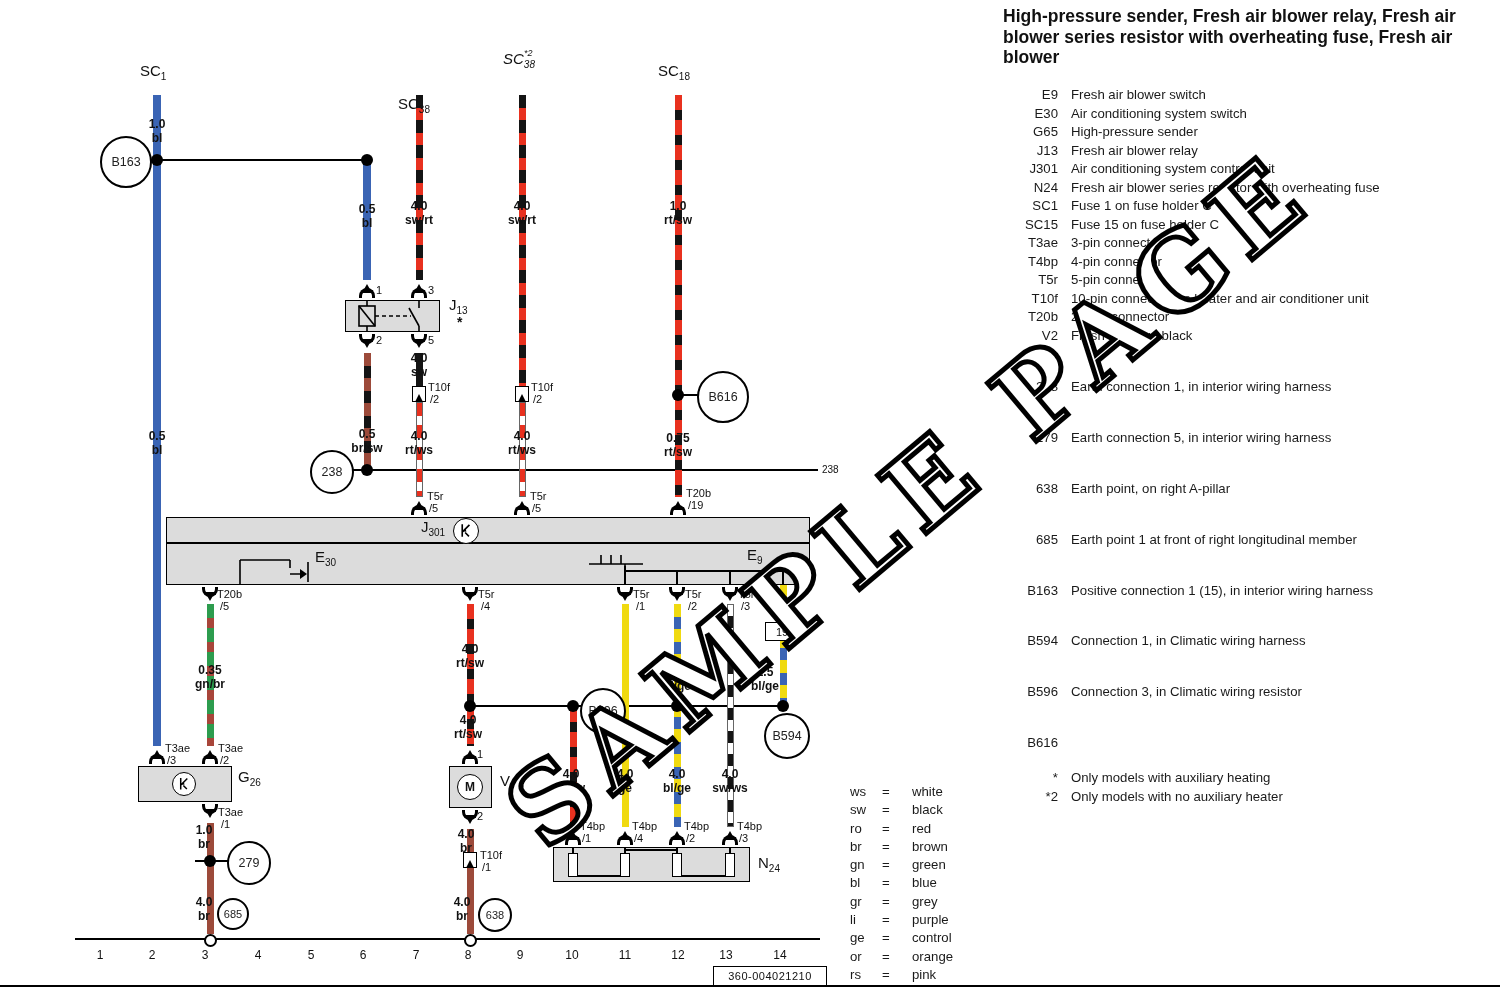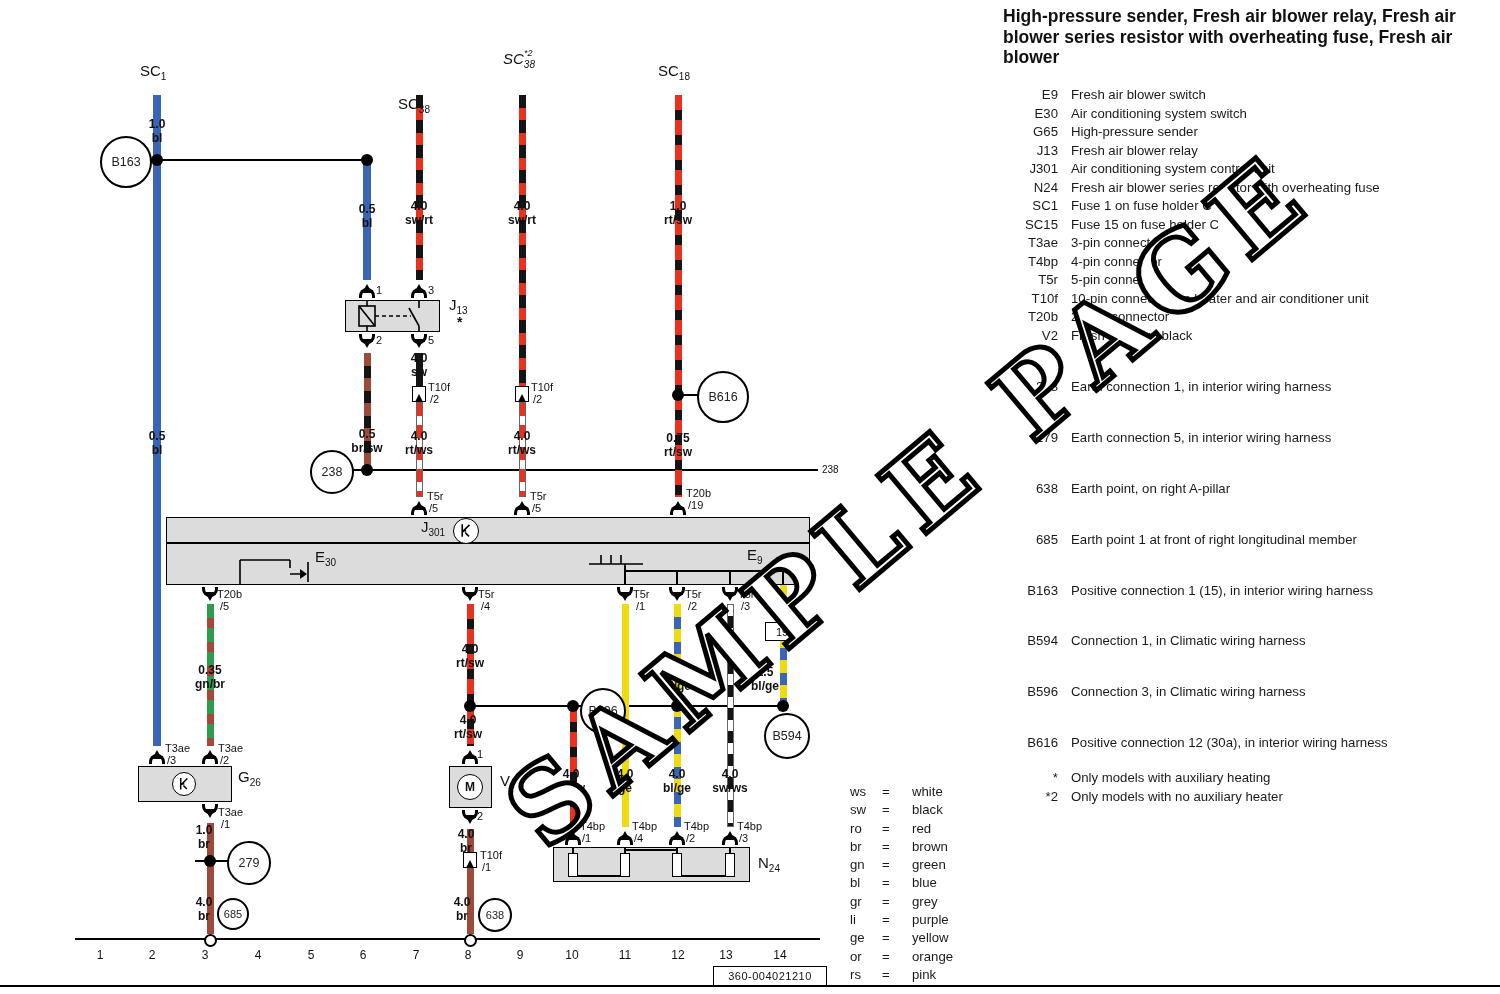--- a/index.html
+++ b/index.html
@@ -454,25 +454,24 @@
         <div class="lrow sp">
           <span class="lkey">B163</span>
           <span class="ldesc">Positive connection 1 (15), in interior wiring harness</span>
         </div>
         <div class="lrow sp">
           <span class="lkey">B594</span>
           <span class="ldesc">Connection 1, in Climatic wiring harness</span>
         </div>
         <div class="lrow sp">
           <span class="lkey">B596</span>
-          <span class="ldesc">Connection 3, in Climatic wiring harness</span>
+          <span class="ldesc">Connection 3, in Climatic wiring resistor</span>
         </div>
         <div class="lrow">
           <span class="lkey">B616</span>
-          <span class="ldesc">Positive connection 12 (30a), in interior wiring harness</span>
         </div>
       </div>
     <div id="notes-list">
         <div class="lrow">
           <span class="lkey">*</span>
           <span class="ldesc">Only models with auxiliary heating</span>
         </div>
         <div class="lrow">
           <span class="lkey">*2</span>
           <span class="ldesc">Only models with no auxiliary heater</span>
@@ -517,21 +516,21 @@
         <span class="cname">grey</span>
       </div>
       <div class="crow">
         <span class="cabbr">li</span>
         <span class="ceq">=</span>
         <span class="cname">purple</span>
       </div>
       <div class="crow">
         <span class="cabbr">ge</span>
         <span class="ceq">=</span>
-        <span class="cname">yellow</span>
+        <span class="cname">control</span>
       </div>
       <div class="crow">
         <span class="cabbr">or</span>
         <span class="ceq">=</span>
         <span class="cname">orange</span>
       </div>
       <div class="crow">
         <span class="cabbr">rs</span>
         <span class="ceq">=</span>
         <span class="cname">pink</span>

